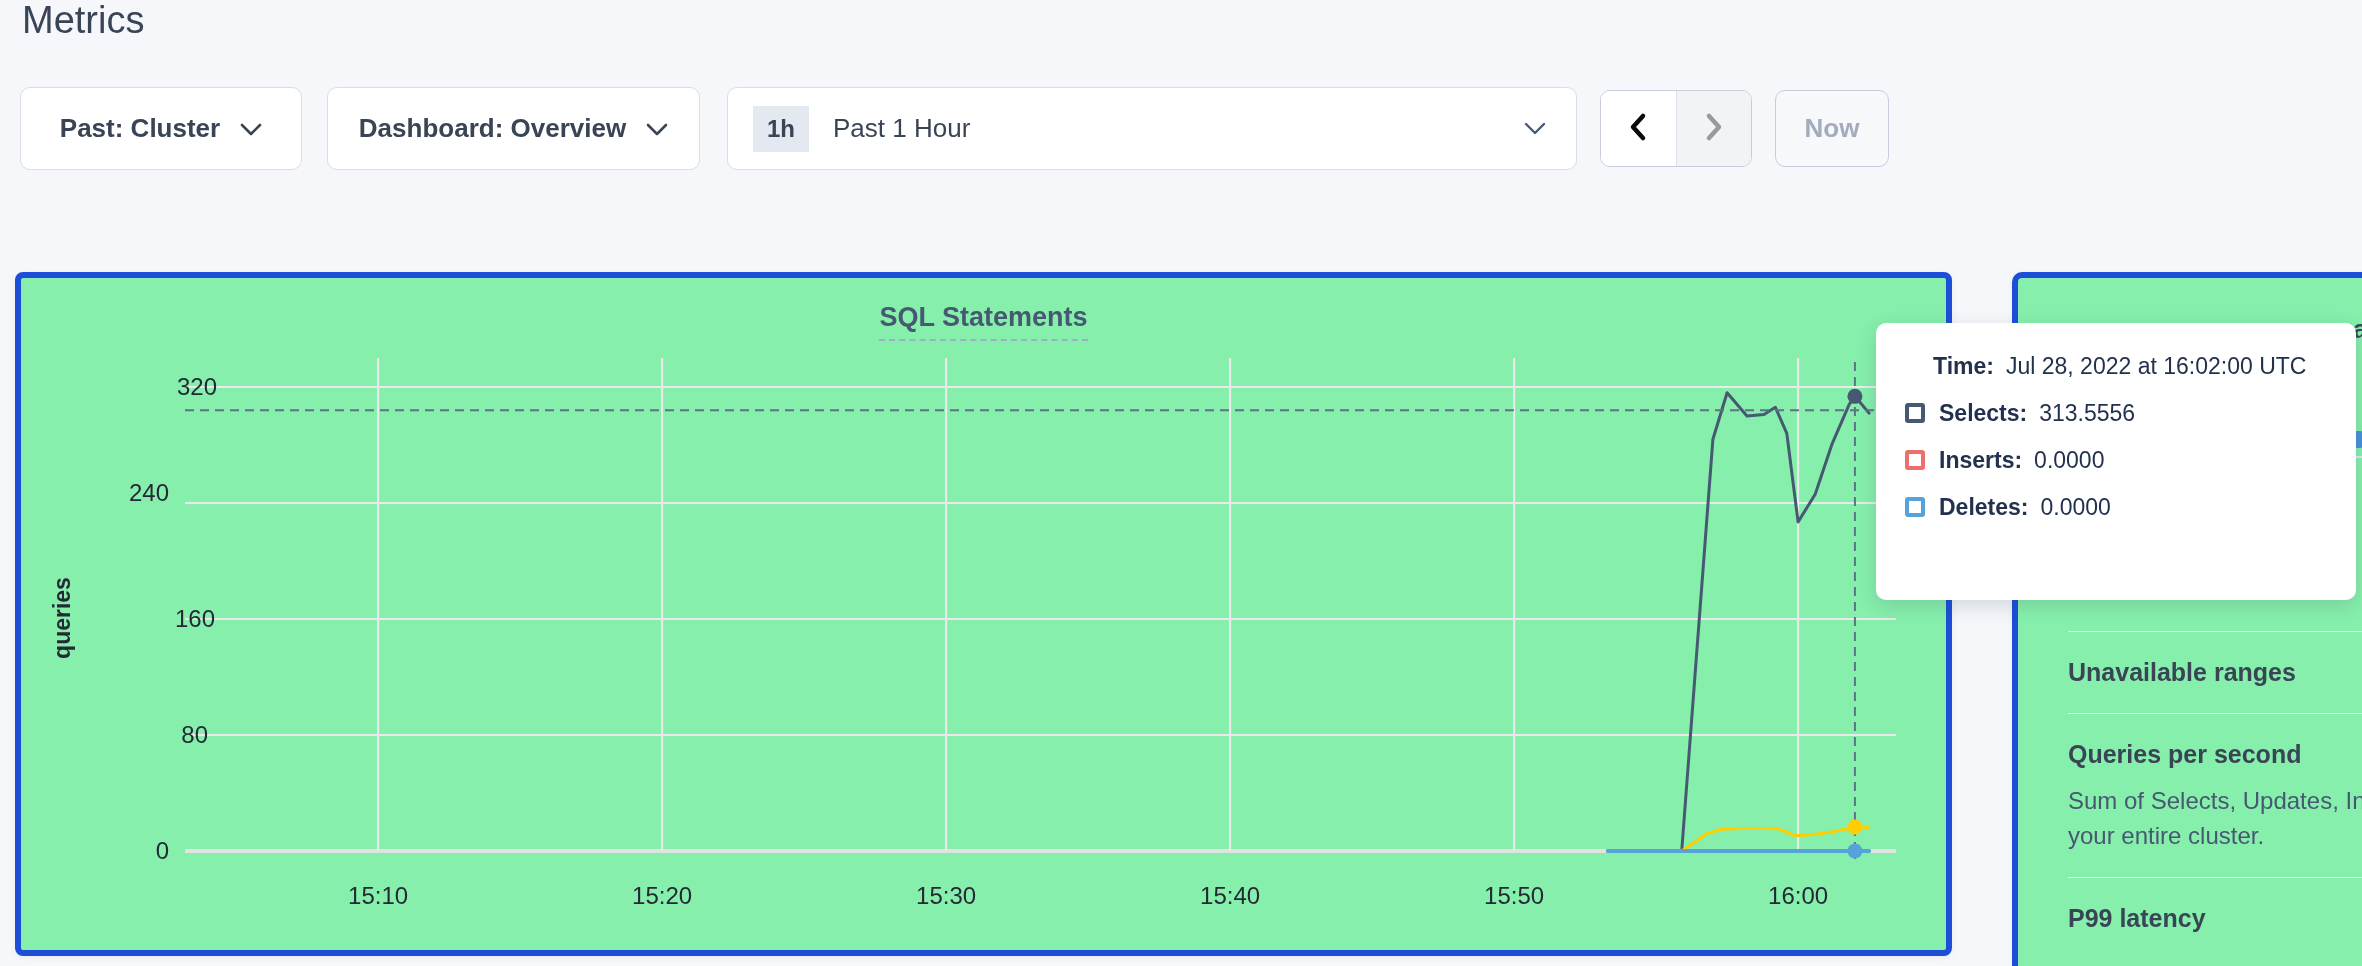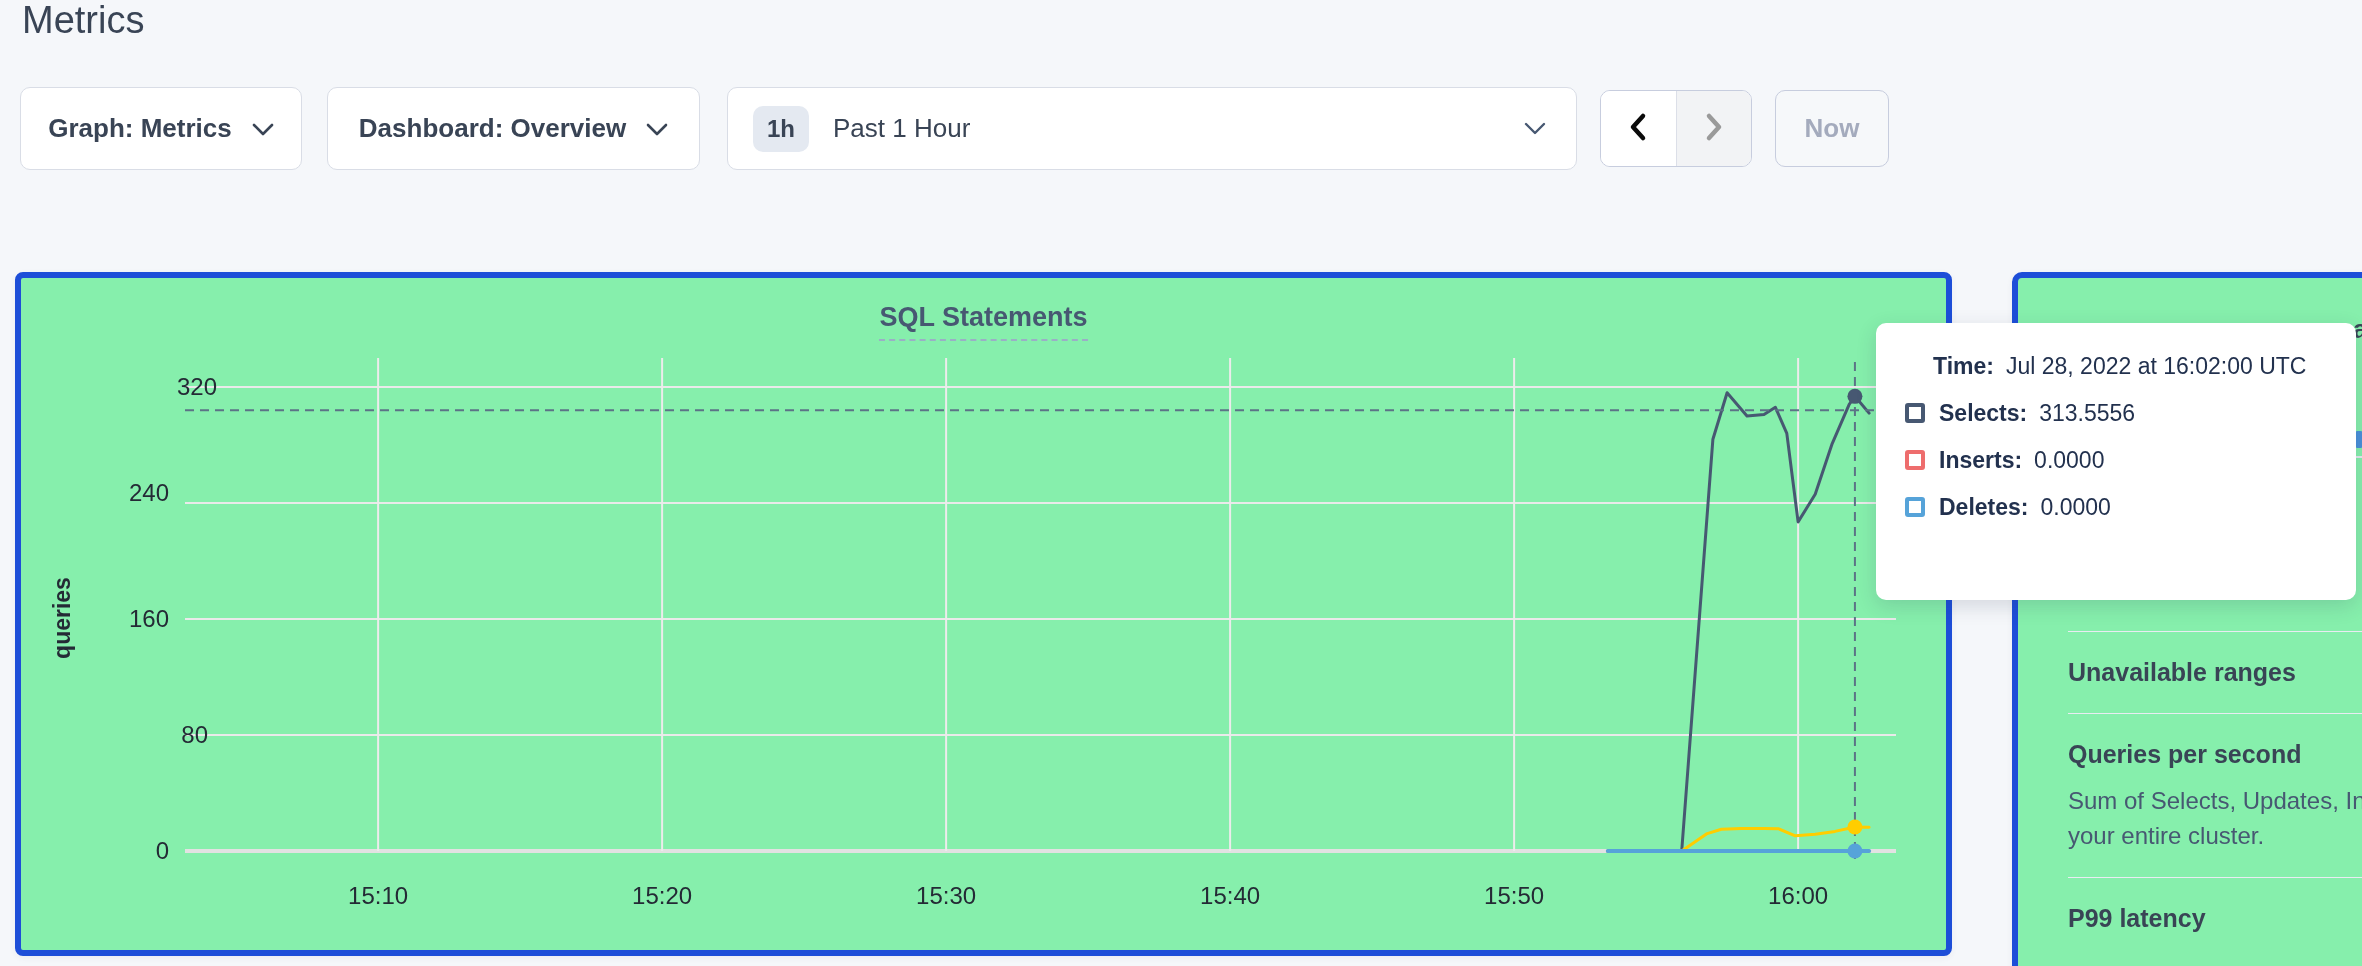--- a/index.html
+++ b/index.html
@@ -23,21 +23,21 @@
     font-size:26px;font-weight:700;color:#394455;cursor:pointer;
   }
   #dd-graph{left:20px;width:282px;}
   #dd-dashboard{left:327px;width:373px;}
   #dd-time{
     position:absolute;top:87px;left:727px;width:850px;height:83px;box-sizing:border-box;
     background:#fff;border:1px solid #d9dde6;border-radius:10px;
     display:flex;align-items:center;cursor:pointer;
   }
   .time-badge{
-    margin-left:25px;background:#e4e9f1;border-radius:10px;
+    margin-left:25px;background:#e4e9f1;border-radius:0;
     padding:9px 14px;font-size:24px;font-weight:700;color:#394455;
   }
   .time-label{margin-left:24px;font-size:26px;font-weight:400;color:#394455;}
   #dd-time .chev{position:absolute;right:30px;top:34px;}
   .nav-group{
     position:absolute;left:1600px;top:90px;width:152px;height:77px;box-sizing:border-box;
     border:1px solid #c7cdde;border-radius:10px;overflow:hidden;
     display:flex;background:#fff;
   }
   .nav-half{flex:1;display:flex;align-items:center;justify-content:center;cursor:pointer;}
@@ -103,21 +103,21 @@
   .frag-text{position:absolute;left:2353px;top:314px;font-size:26px;font-weight:700;color:#394455;z-index:4;}
   .frag-blue{position:absolute;left:2356px;top:431px;width:6px;height:17px;background:#4a90d9;border-radius:1px;z-index:4;}
   .frag-sep{position:absolute;left:2356px;top:456px;width:6px;height:2px;background:#e5e8ef;z-index:4;}
 </style>
 </head>
 <body>
 
 <div class="page-title">Metrics</div>
 
 <div class="dd" id="dd-graph">
-  <span>Graph: Metrics</span>
+  <span>Past: Cluster</span>
   <span class="chev">
     <svg width="22" height="14" viewBox="0 0 22 14">
         <polyline points="2,2 11,11 20,2" fill="none" stroke="#394455" stroke-width="2.6" stroke-linecap="round" stroke-linejoin="round"></polyline>
       </svg>
   </span>
 </div>
 
 <div class="dd" id="dd-dashboard">
   <span>Dashboard: Overview</span>
   <span class="chev">
@@ -178,21 +178,21 @@
       <polyline points="1586.8,573.0 1848.1,573.0" fill="none" stroke="#56a3d9" stroke-width="4" stroke-linejoin="round" stroke-linecap="round"></polyline>
       <line x1="1833.9199999999998" x2="1833.9199999999998" y1="84" y2="581" stroke="#5c7386" stroke-width="2" stroke-dasharray="9 6"></line>
       <line x1="164" x2="1868" y1="132.2" y2="132.2" stroke="#5c7386" stroke-width="2" stroke-dasharray="9 6"></line>
       <circle cx="1833.9199999999998" cy="118.34437999999994" r="7.5" fill="#475872"></circle>
       <circle cx="1833.9199999999998" cy="549.026715" r="7.5" fill="#ffcd00"></circle>
       <circle cx="1833.9199999999998" cy="573" r="7.5" fill="#56a3d9"></circle>
     </svg>
   <div id="y-labels">
       <div class="ylab" style="top: 558px;">0</div>
       <div class="ylab" style="top: 442px; padding-left: 39px;">80</div>
-      <div class="ylab" style="top: 326px;">160</div>
+      <div class="ylab" style="top: 326px; margin-left: 46px;">160</div>
       <div class="ylab" style="top: 200px;">240</div>
       <div class="ylab" style="top: 94px; padding-left: 48px;">320</div>
     </div>
   <div id="x-labels">
       <div class="xlab" style="left: 287.12px;">15:10</div>
       <div class="xlab" style="left: 571.12px;">15:20</div>
       <div class="xlab" style="left: 855.12px;">15:30</div>
       <div class="xlab" style="left: 1139.12px;">15:40</div>
       <div class="xlab" style="left: 1423.12px;">15:50</div>
       <div class="xlab" style="left: 1707.12px;">16:00</div>

